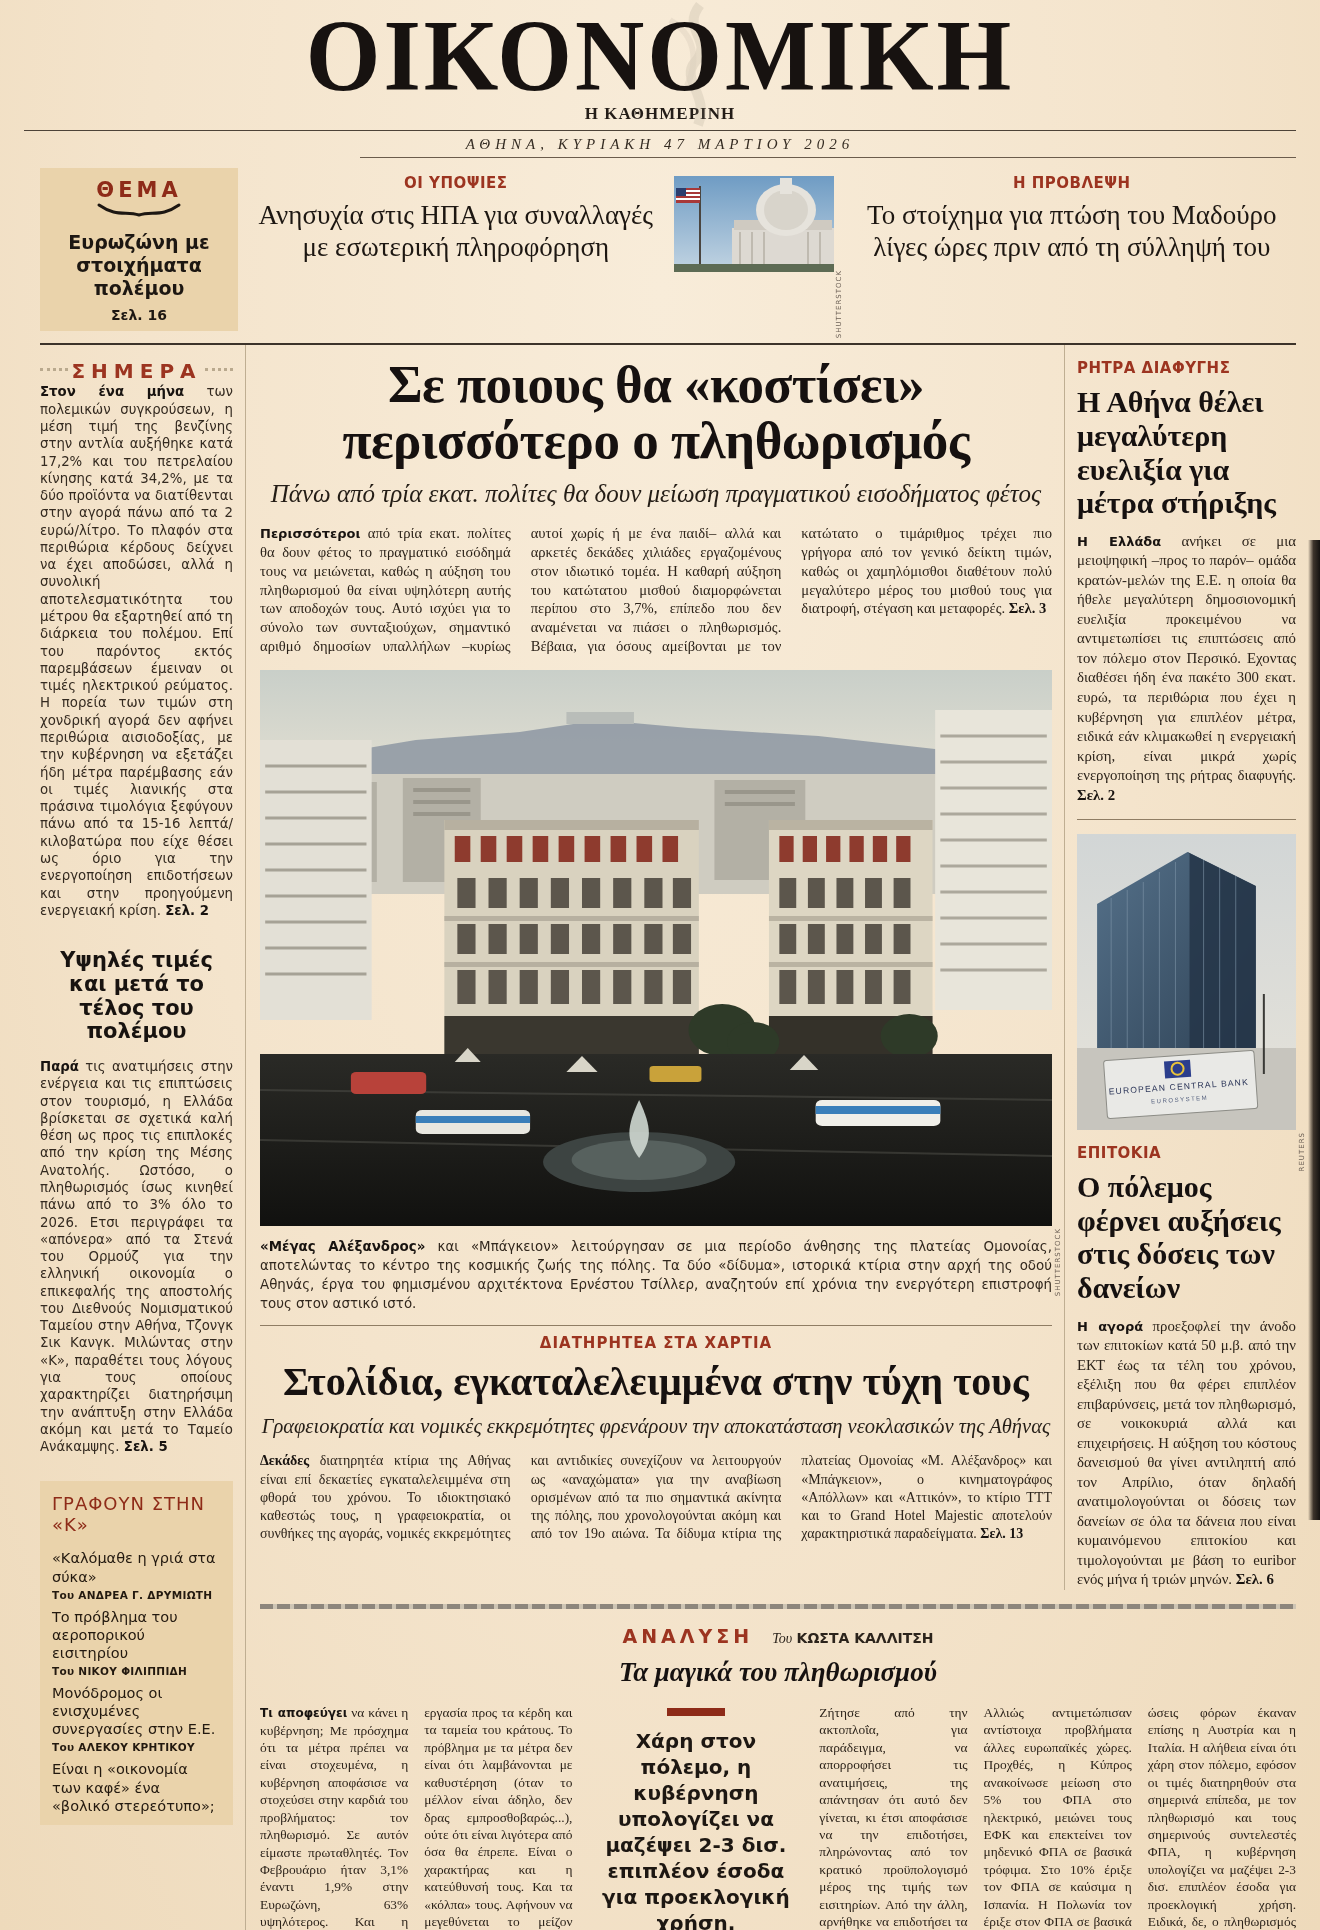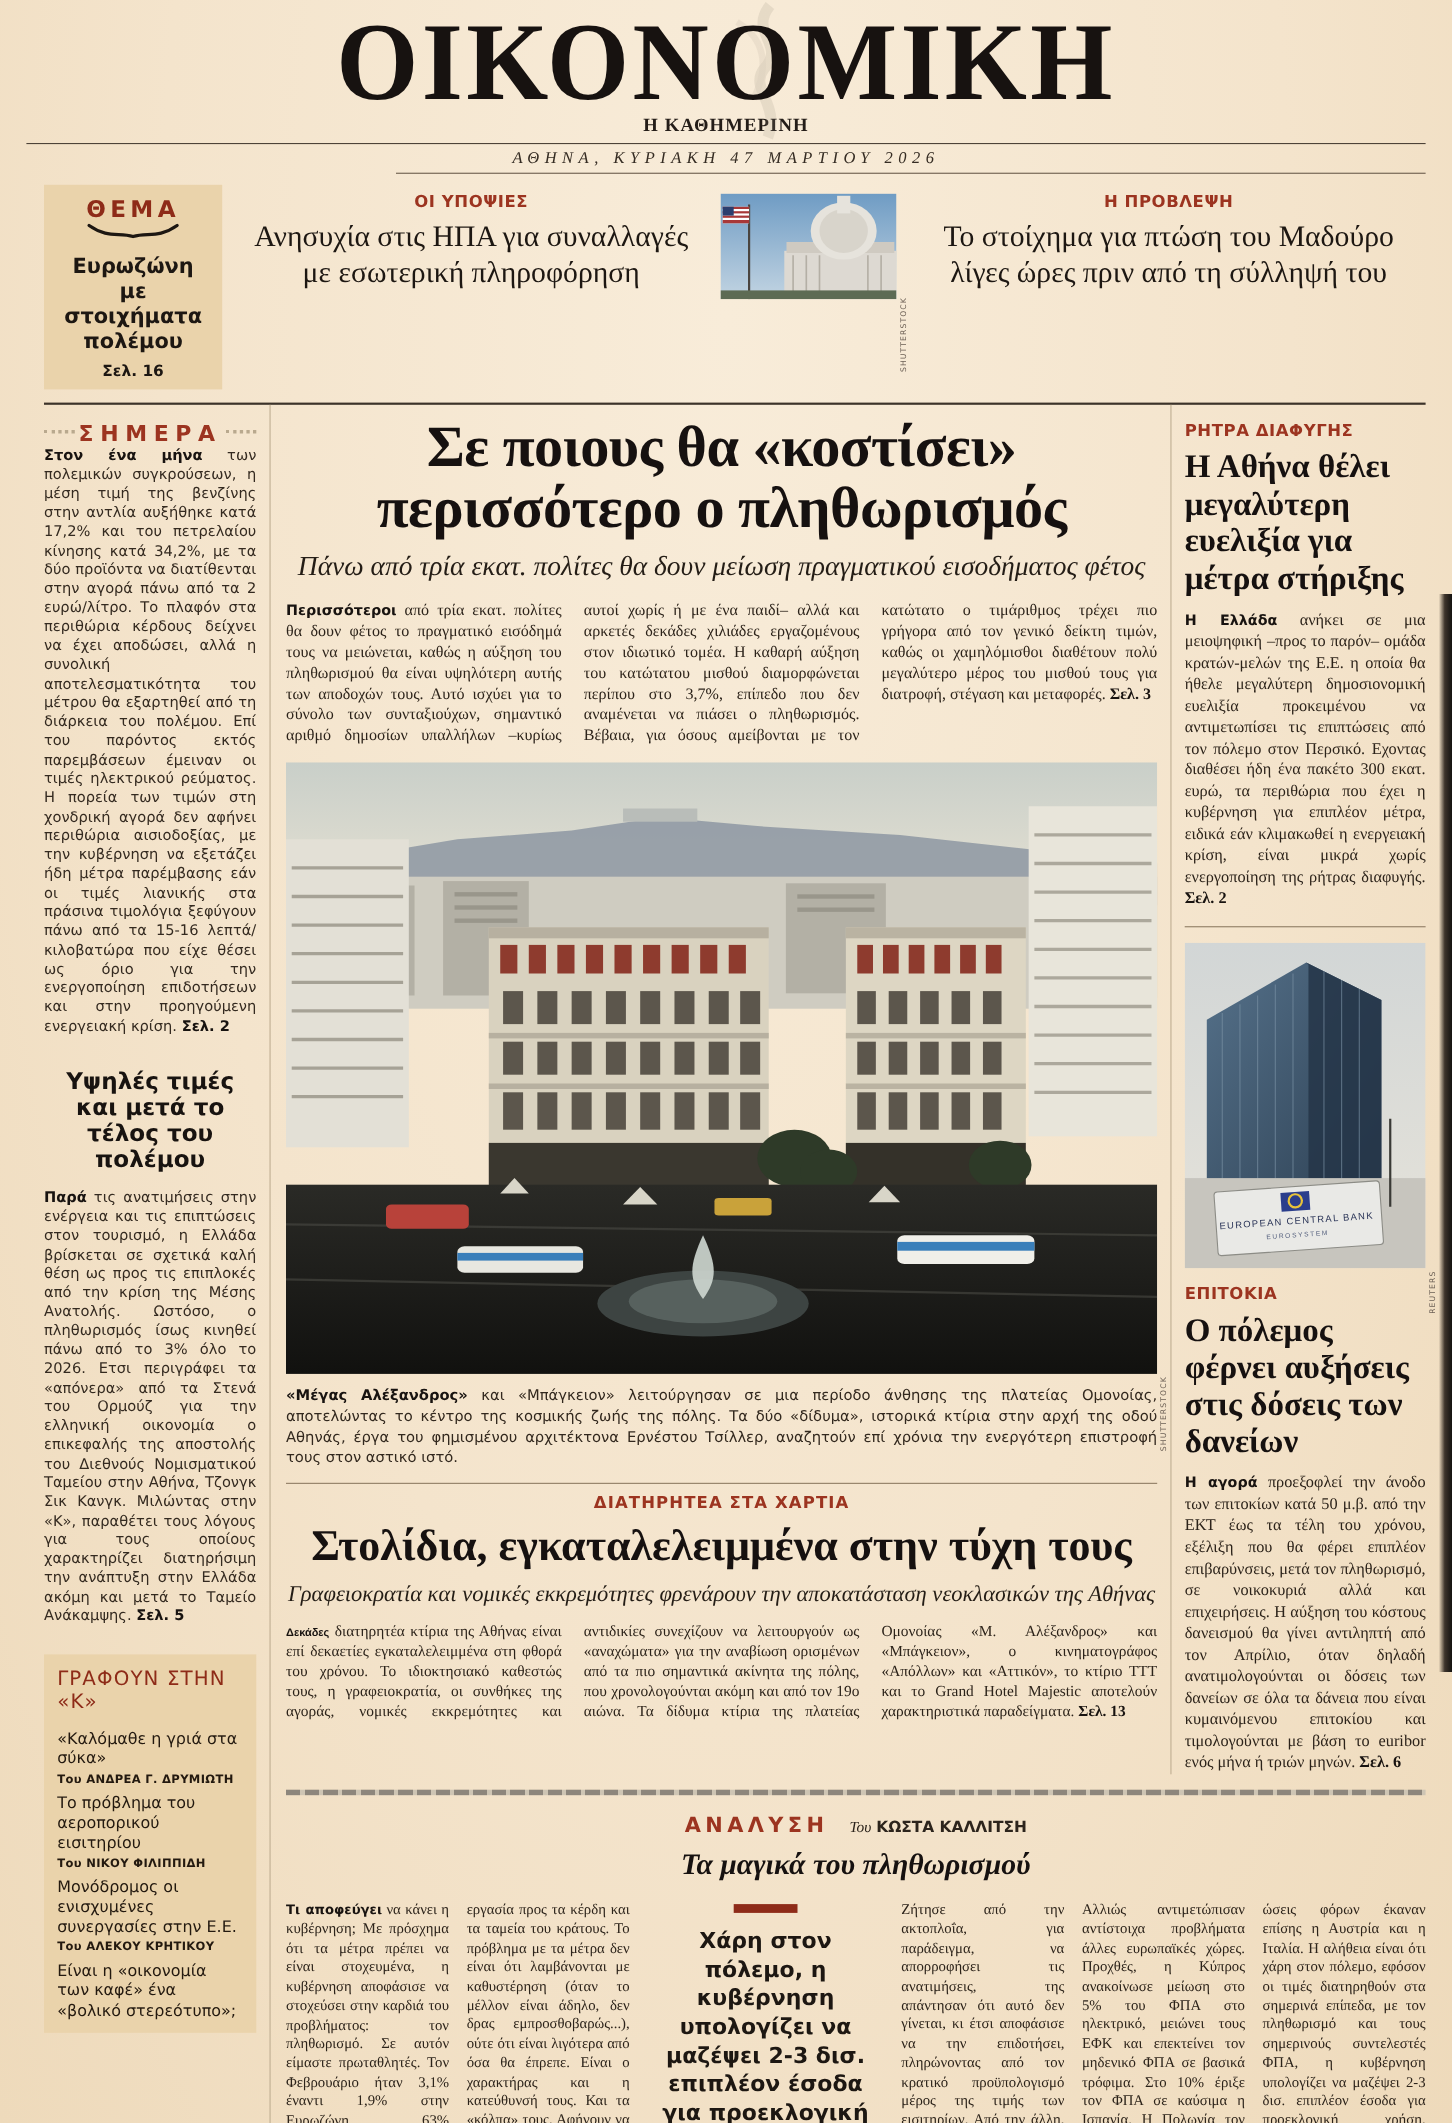--- a/index.html
+++ b/index.html
@@ -22,21 +22,21 @@
   .mast-sub { font-family:"Liberation Serif",serif; font-weight:700; font-size:17px;
     letter-spacing:1px; color:#241d18; margin-top:2px; }
   .mast-rule1 { border-top:1.5px solid #4d4338; margin:6px 24px 0 24px; }
   .dateline { font-family:"Liberation Serif",serif; font-style:italic; font-size:15px;
     letter-spacing:5px; color:#352c23; padding:5px 0 4px 0; }
   .mast-rule2 { border-top:1px solid #6b5c4c; margin:0 24px 0 360px; }
 
   
   .top-strip { display:flex; align-items:flex-start; padding:10px 24px 8px 40px; gap:14px; }
   .kicker { color:#9c3420; font-weight:bold; font-size:15px; letter-spacing:.5px; }
-  .thema-box { width:162px; min-height:132px; background:#ead3ab; padding:10px 12px 8px 12px;
+  .thema-box { width:198px; min-height:132px; background:#ead3ab; padding:10px 12px 8px 12px;
     text-align:center; flex:none; }
   .thema-kicker { color:#8e2b18; font-weight:bold; font-size:21px; letter-spacing:4px; }
   .thema-title { font-size:19px; font-weight:bold; line-height:1.2; margin-top:10px; color:#1d1712; }
   .thema-page { font-size:14px; font-weight:bold; margin-top:8px; color:#1d1712; }
   .strip-item { flex:1; text-align:center; padding-top:6px; }
   .strip-head { font-family:"Liberation Serif",serif; font-size:27px; line-height:1.18;
     color:#1d1712; margin-top:8px; }
   .capitol-wrap { position:relative; flex:none; width:160px; height:96px; margin-top:8px; }
   .vcredit { position:absolute; right:-10px; bottom:2px; transform:rotate(-90deg);
     transform-origin:right bottom; font-size:7px; letter-spacing:1px; color:#6d6156; }
@@ -81,21 +81,21 @@
 
   
   .buildings { border-top:1px solid #8f7d64; margin-top:12px; padding-top:8px; }
   .center-kicker { text-align:center; color:#9c3420; font-weight:bold; font-size:15px; letter-spacing:1px; }
   .b-head { font-family:"Liberation Serif",serif; font-weight:700; font-size:40px; text-align:center;
     color:#161110; margin-top:6px; }
   .b-deck { font-family:"Liberation Serif",serif; font-style:italic; font-size:20.5px; text-align:center;
     margin-top:10px; color:#241d16; }
   .b-body { font-family:"Liberation Serif",serif; font-size:14px; line-height:1.3; text-align:justify;
     column-count:3; column-gap:20px; margin-top:14px; color:#2c231a; }
-  .b-body .lead-w { font-family:Liberation Sans, sans-serif; font-size:10px; }
+  .b-body .lead-w { font-family:Liberation Serif, serif; font-size:14px; }
 
   
   .rr-kicker { color:#9c3420; font-weight:bold; font-size:15px; letter-spacing:.5px; margin-top:4px; }
   .rr-head { font-family:"Liberation Serif",serif; font-weight:700; font-size:30px; line-height:1.12;
     color:#161110; margin-top:8px; }
   .rr-body { font-family:"Liberation Serif",serif; font-size:14.8px; line-height:1.32;
     text-align:justify; margin-top:12px; color:#2c231a; }
   .rr-body .lead-w { font-family:"DejaVu Sans",sans-serif; font-size:13px; }
   .rr-rule { border-top:1px solid #8f7d64; margin:14px 0; }
   .ecb-wrap { position:relative; }

